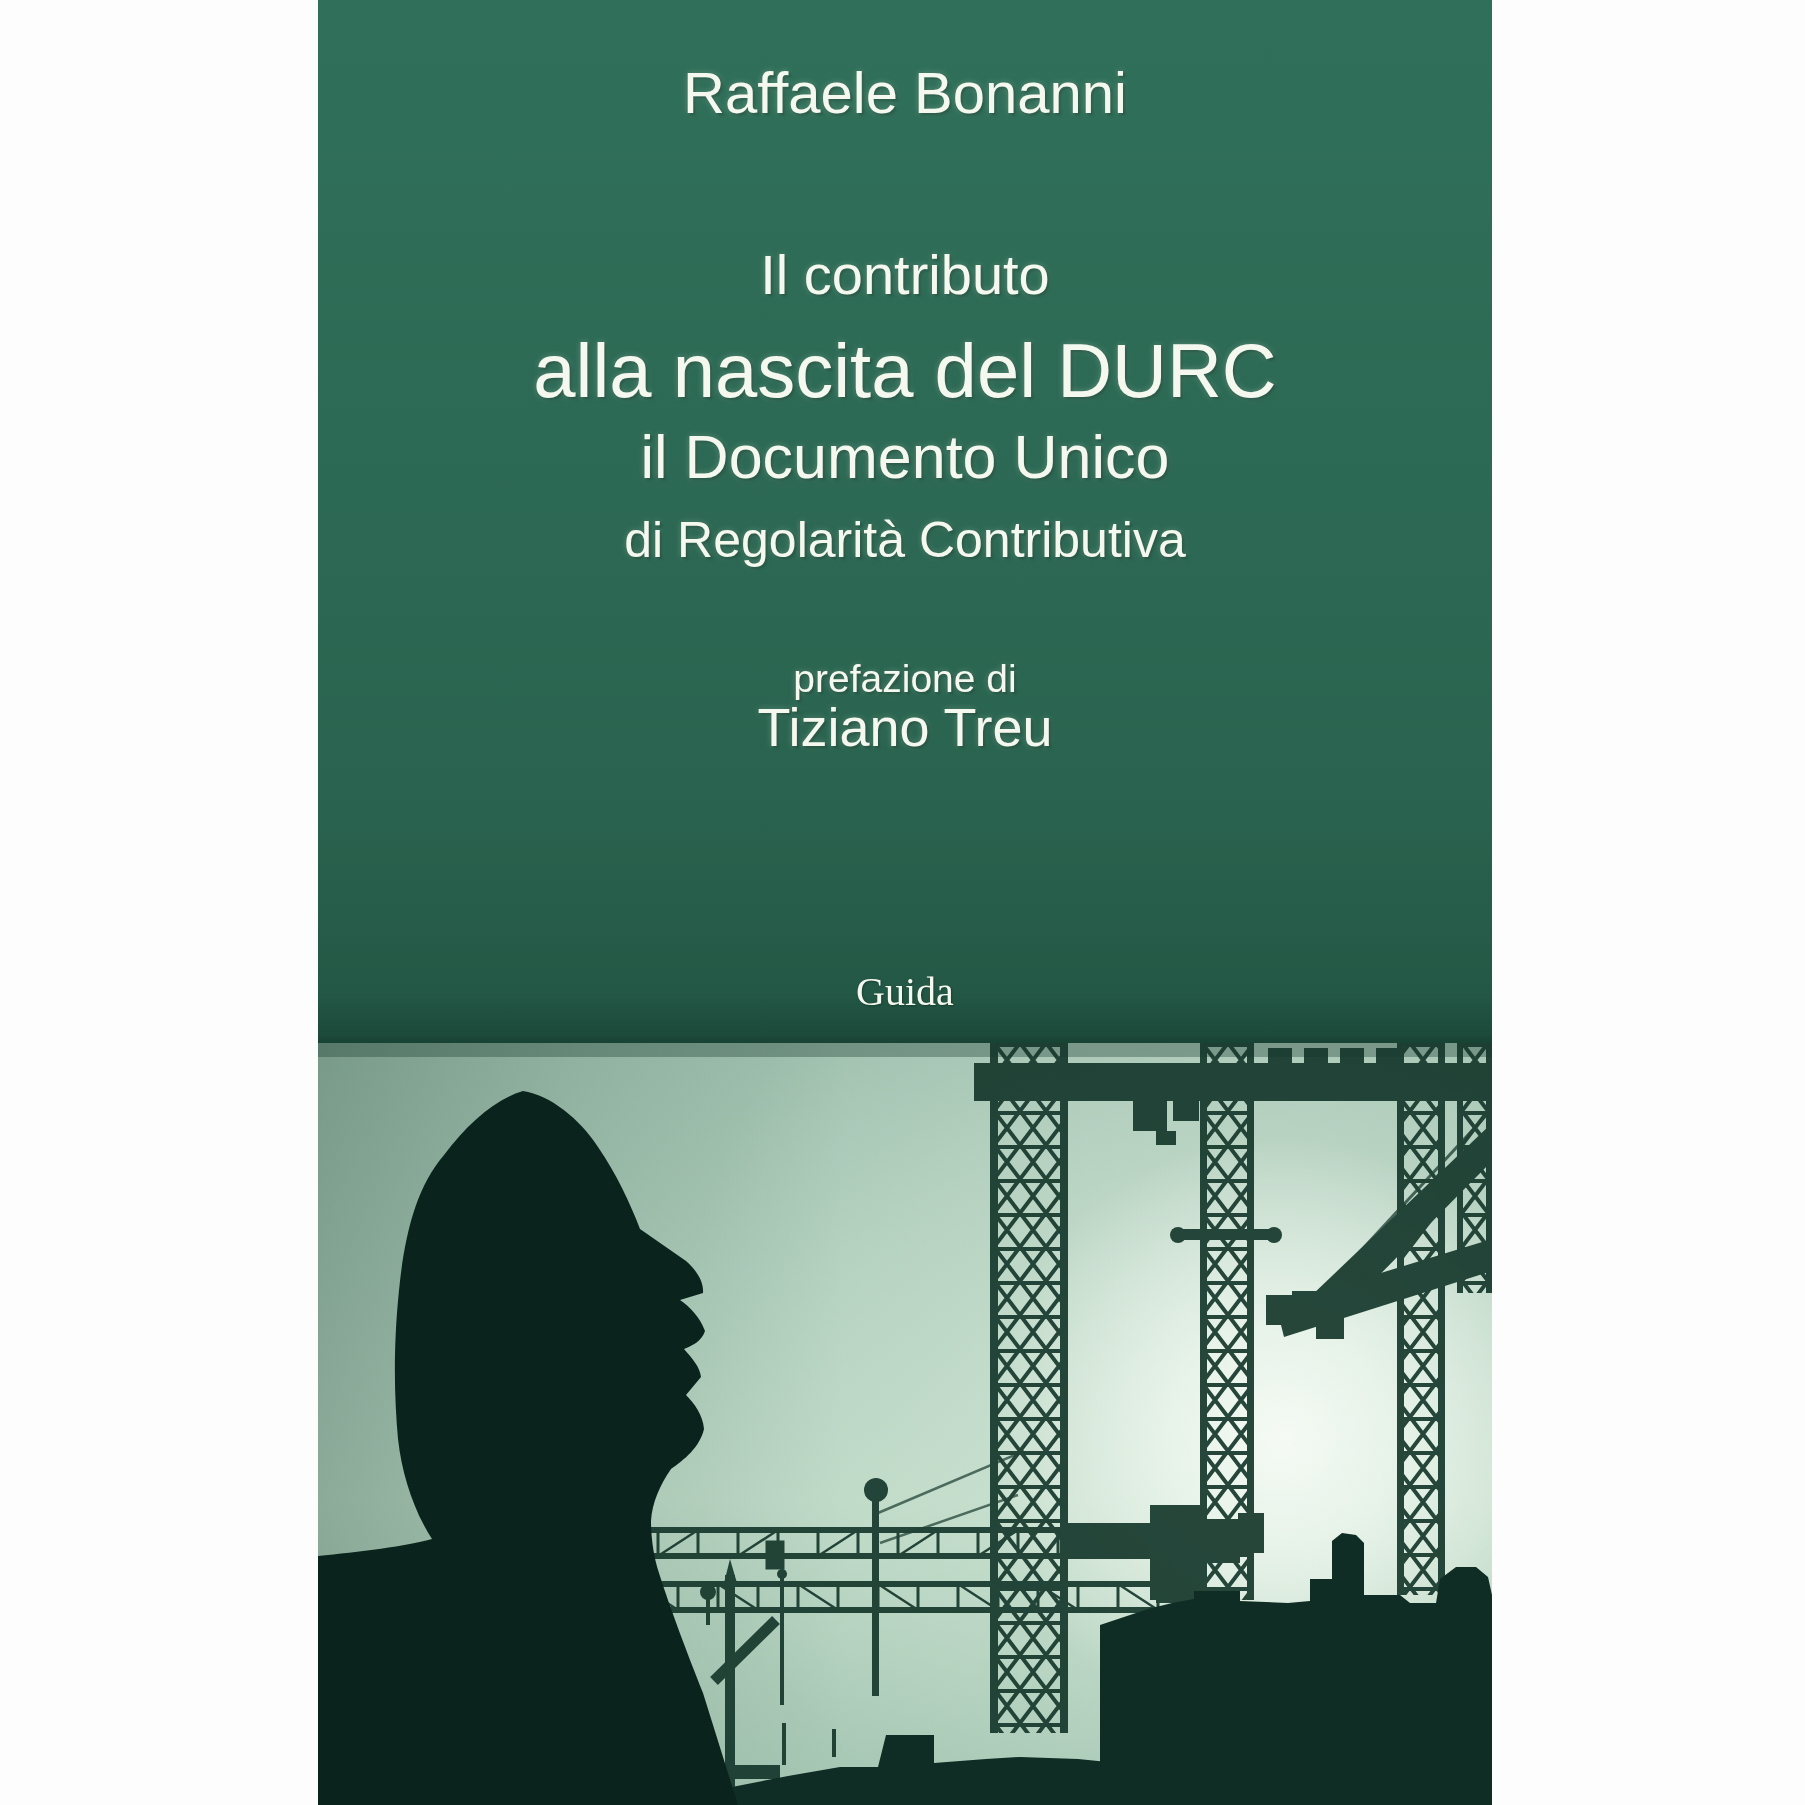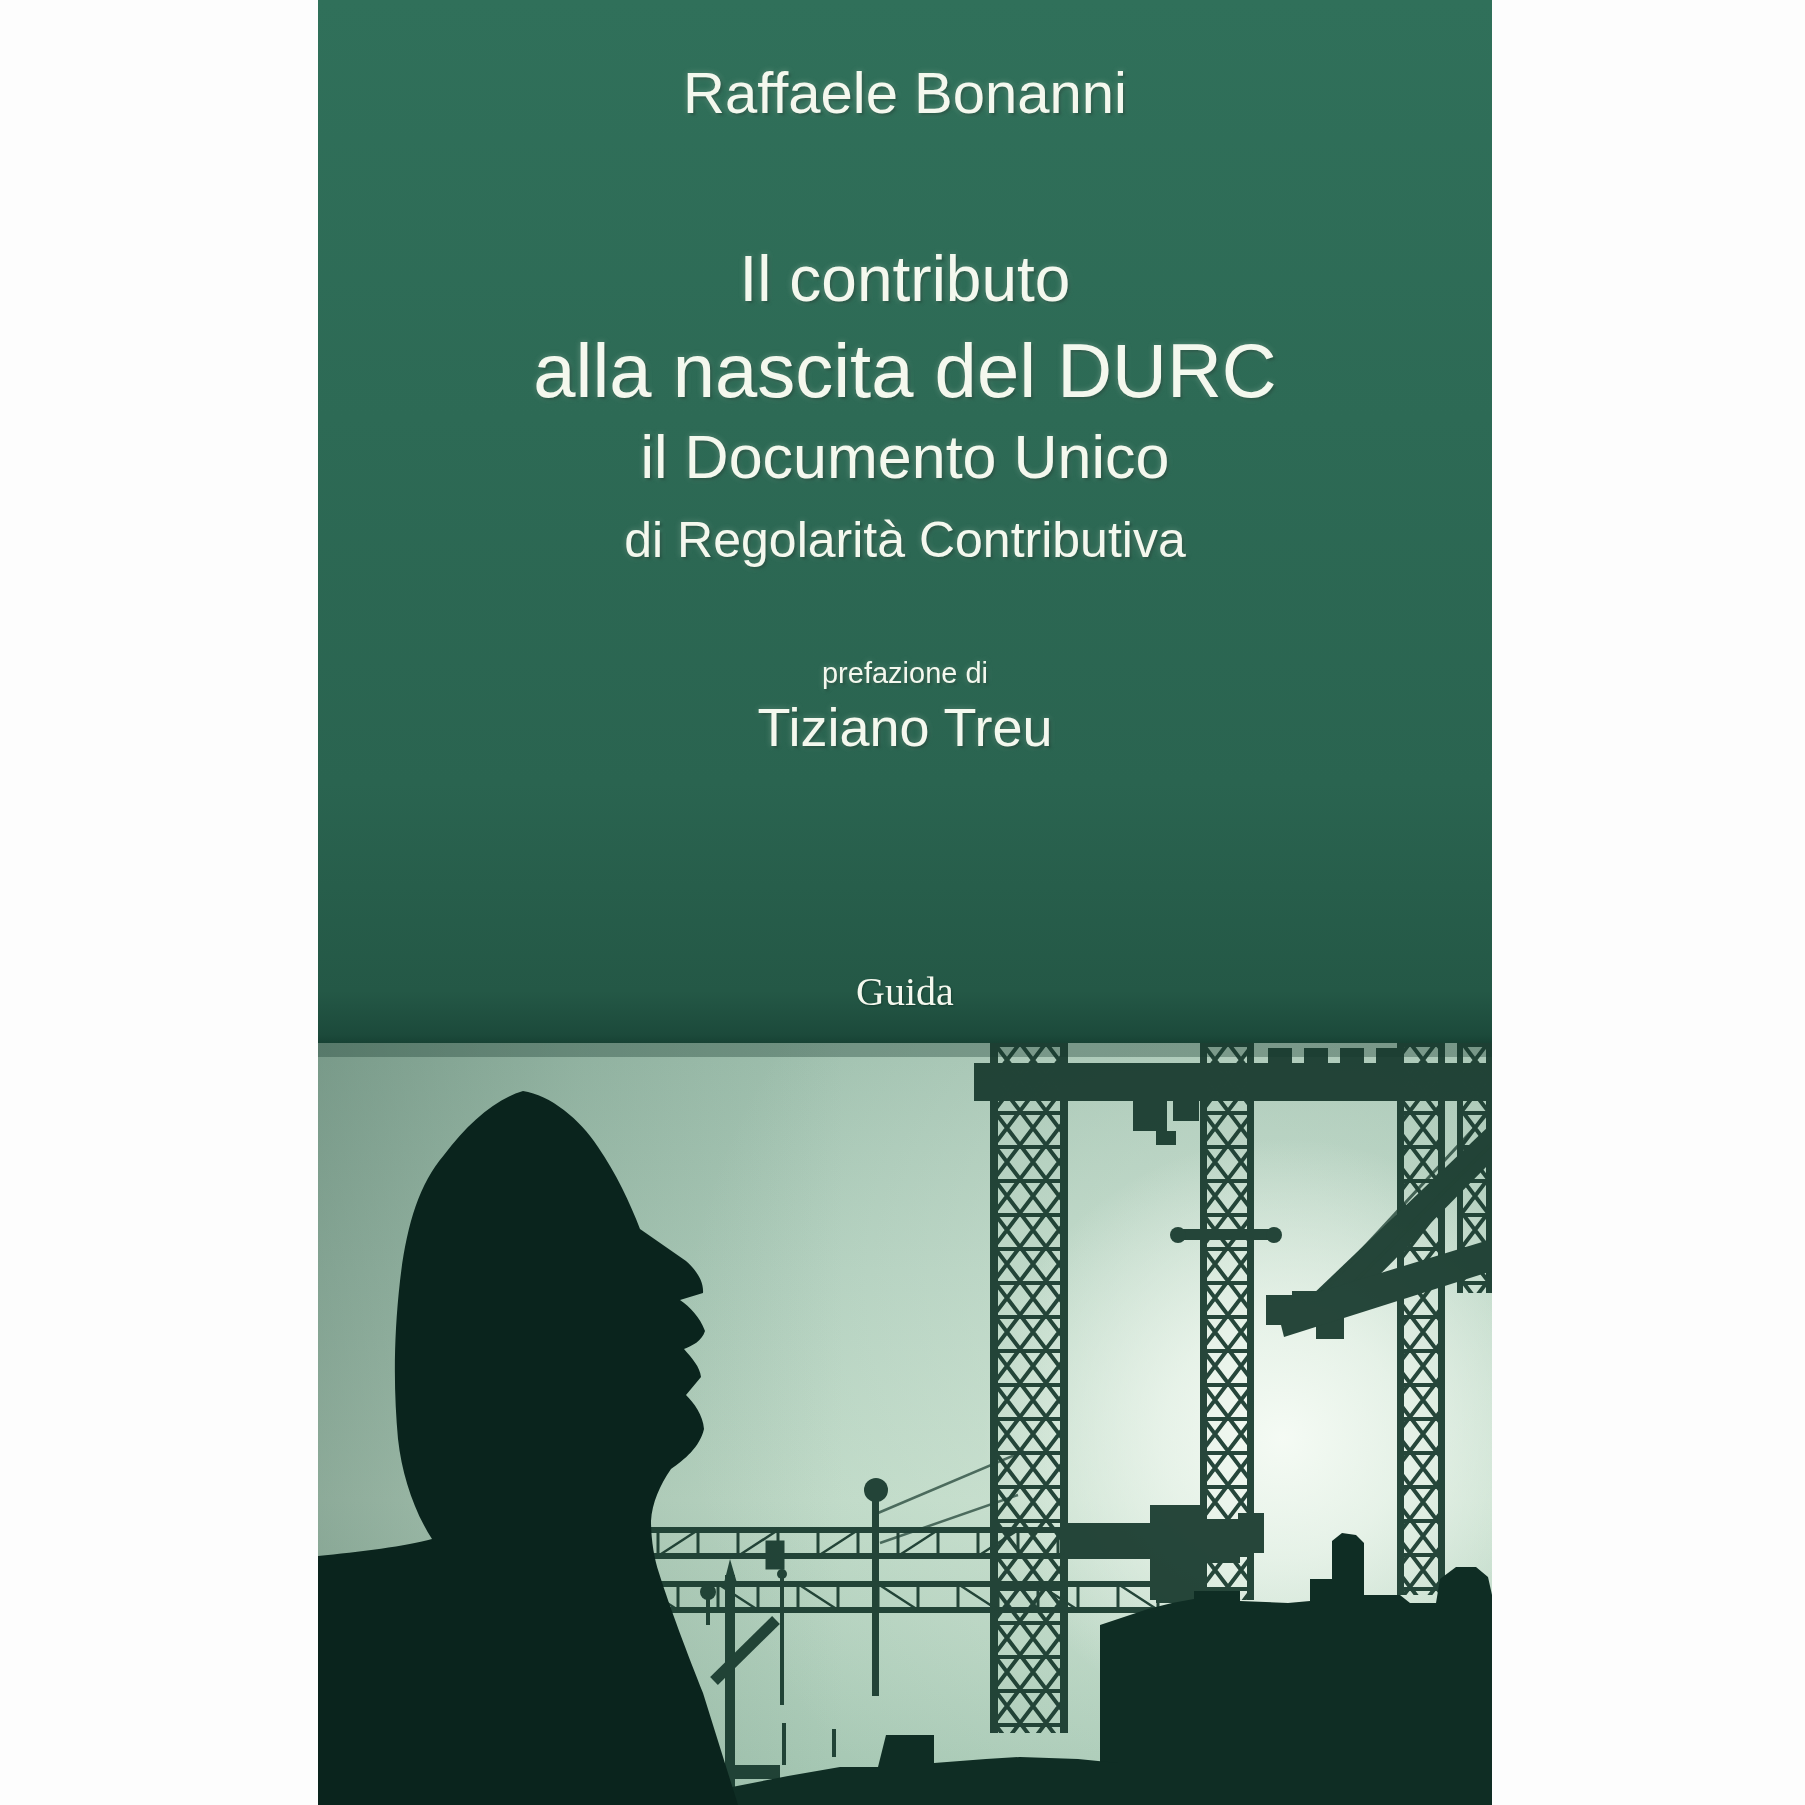--- a/index.html
+++ b/index.html
@@ -18,25 +18,25 @@
   .cover-green{
     position:absolute;left:0;top:0;width:1174px;height:1043px;
     background:linear-gradient(180deg,#30705a 0%,#2d6a55 40%,#2a6450 75%,#245846 95%,#1c4a3b 99.2%,#174234 100%);
   }
   .cover-text{
     position:absolute;left:0;width:1174px;text-align:center;
     color:#f4f8ee;line-height:1;white-space:nowrap;
     text-shadow:2px 2px 3px rgba(8,32,24,.35), 0 0 6px rgba(235,245,230,.25);
   }
   .author-line{top:64px;font-size:58px;}
-  .title-line-1{top:247px;font-size:64px;}
+  .title-line-1{top:247px;font-size:56px;}
   .title-line-2{top:333px;font-size:76px;}
   .subtitle-line-1{top:427px;font-size:61px;}
   .subtitle-line-2{top:515px;font-size:50px;}
-  .preface-label{top:659px;font-size:29px;}
+  .preface-label{top:659px;font-size:39px;}
   .preface-author{top:700px;font-size:54px;}
   .publisher-logo{
     top:972px;font-size:40px;
     font-family:"Liberation Serif", serif;
     text-shadow:1px 1px 2px rgba(8,32,24,.4);
   }
   .photo{
     position:absolute;left:0;top:1043px;width:1174px;height:762px;
     background:#a9c9b6;
   }

